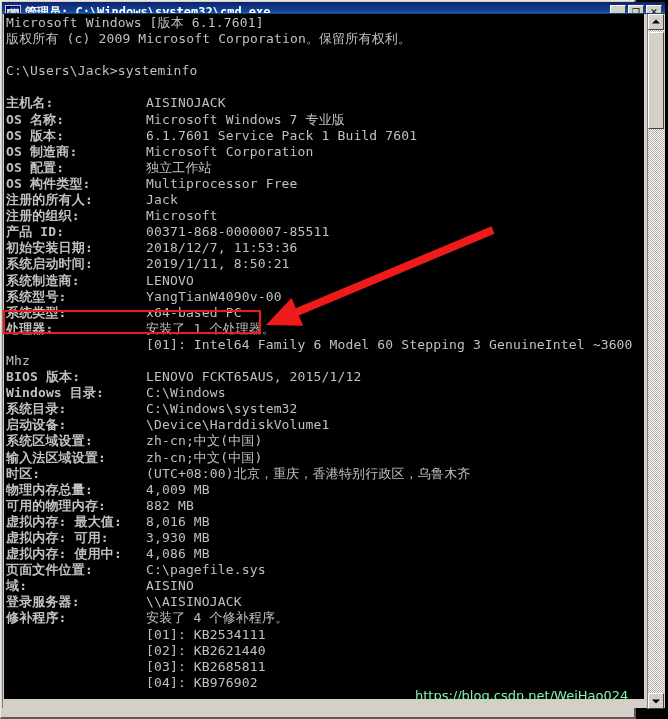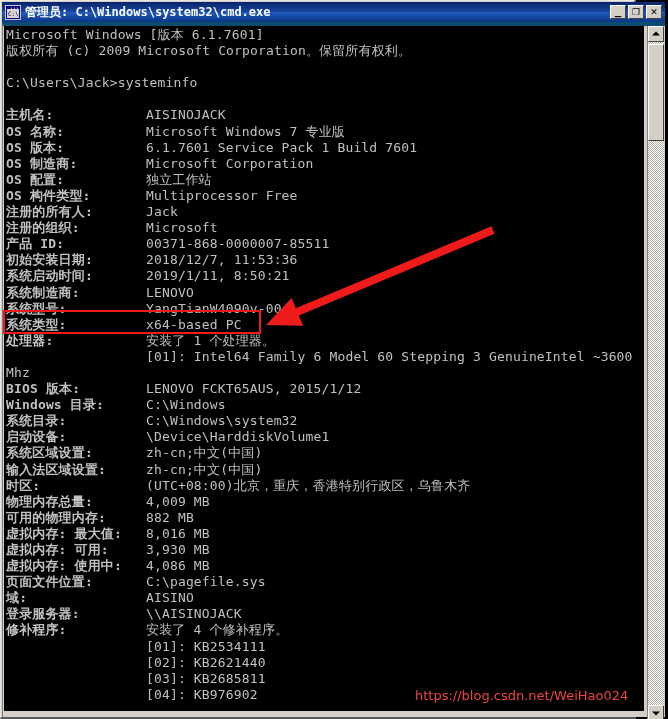--- a/index.html
+++ b/index.html
@@ -108,25 +108,25 @@
     line-height: 12px;
     text-align: center;
     font-weight: bold;
   }
   .win-btn.min span { line-height: 8px; font-size: 13px; }
 
   
   #console-outer {
     position: absolute;
     left: 1px;
-    top: 21px;
+    top: 12px;
     width: 663px;
     height: 695px;
     box-sizing: border-box;
-    border-top: 4px solid #0c4a6e;
+    border-top: 1px solid #0c4a6e;
     border-left: 1px solid #808080;
     background: #d4d0c8;
   }
   #console {
     position: absolute;
     left: 1px;
     top: 0px;
     width: 640px;
     height: 685px;
     background: #000000;
@@ -206,21 +206,21 @@
     left: 0; top: 0;
     width: 668px; height: 719px;
     pointer-events: none;
   }
 
   
   #watermark {
     position: absolute;
     left: 415px;
     top: 688px;
-    color: #ef4444;
+    color: #86efac;
     font-family: "DejaVu Sans", "Liberation Sans", sans-serif;
     font-size: 13px;
     line-height: 15px;
     white-space: nowrap;
   }
 </style>
 </head>
 <body>
 
 <div id="cmd-window">

